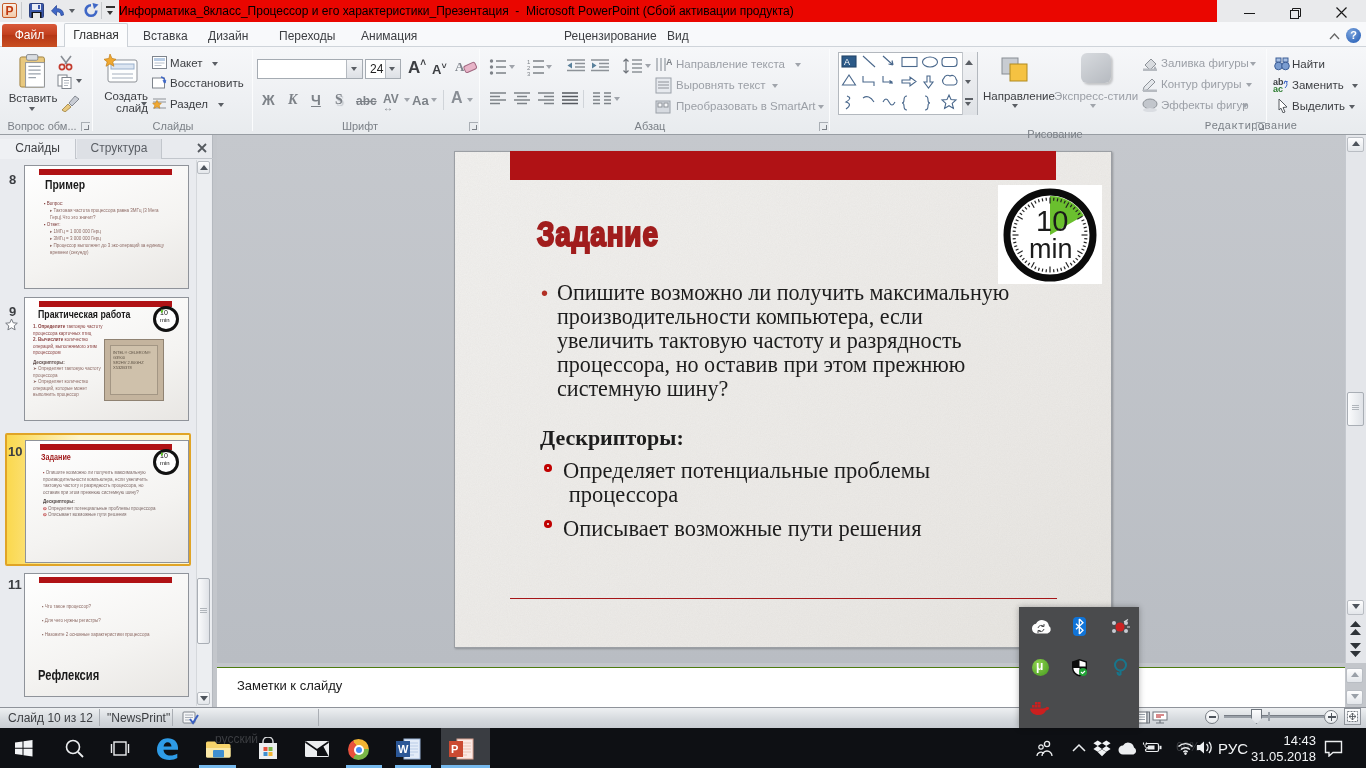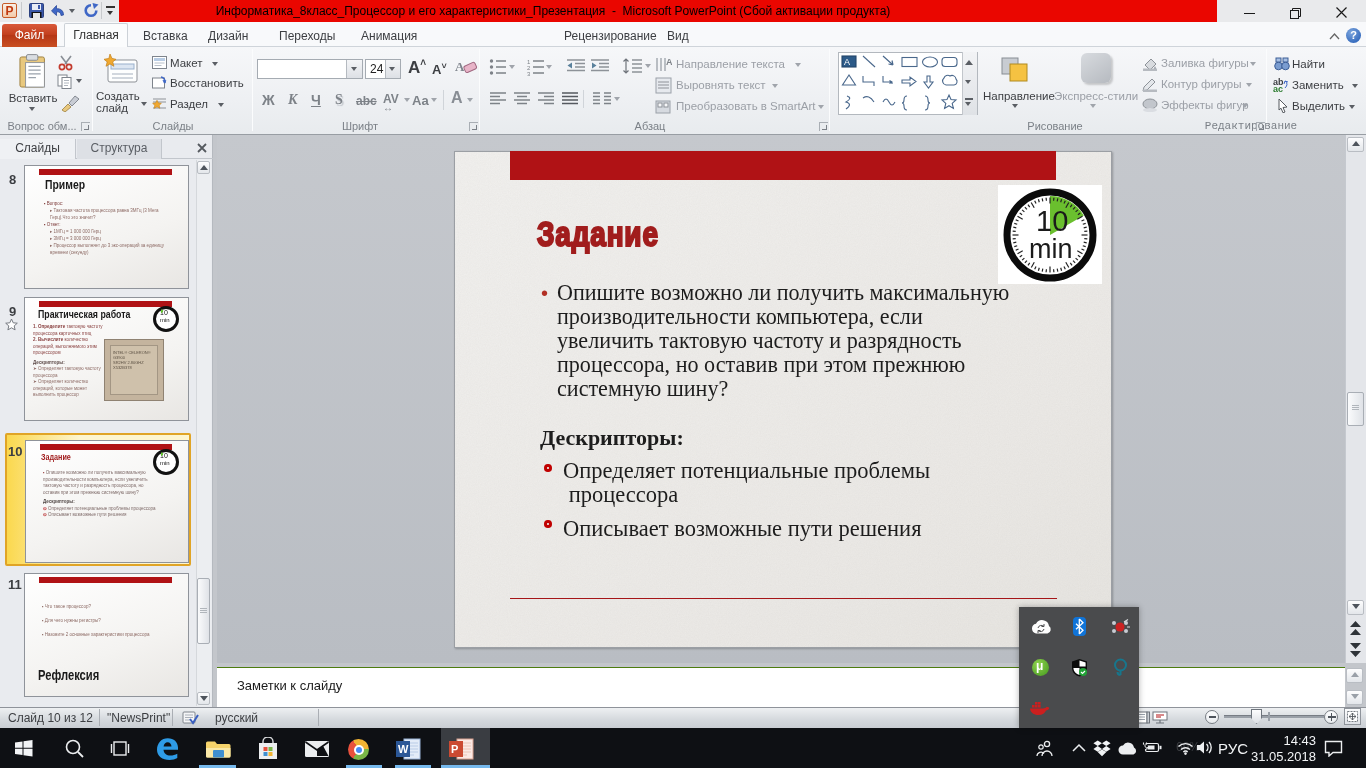--- a/index.html
+++ b/index.html
@@ -1,21 +1,21 @@
 <!DOCTYPE html>
 <html><head><meta charset="utf-8">
 <style>
 *{margin:0;padding:0;box-sizing:border-box;}
 html,body{width:1366px;height:768px;overflow:hidden;}
 body{font-family:"Liberation Sans",sans-serif;position:relative;background:#c3c6cb;}
 .abs{position:absolute;}
 
 #titlebar{left:0;top:0;width:1366px;height:22px;background:#e9eaec;}
 #titlered{left:119px;top:0;width:1098px;height:22px;background:#ea0600;}
-#titletext{left:119px;top:0;width:868px;height:22px;color:#000;font-size:12px;line-height:22px;text-align:center;}
+#titletext{left:119px;top:0;width:868px;height:22px;color:#000;font-size:12px;line-height:22px;text-align:left;}
 
 #tabrow{left:0;top:22px;width:1366px;height:25px;background:#f8f9fb;border-bottom:1px solid #cfd4da;}
 .tab{position:absolute;top:25px;height:22px;line-height:22px;font-size:12px;color:#3c3e42;}
 #tabfile{position:absolute;left:2px;top:24px;width:55px;height:23px;background:linear-gradient(#d9593a,#c3401e 45%,#b63716 50%,#c94f22);border-radius:3px 3px 0 0;color:#fff;font-size:12px;text-align:center;line-height:23px;}
 #tabsel{position:absolute;left:64px;top:23px;width:64px;height:24px;background:#fbfcfd;border:1px solid #ccd1d7;border-bottom:none;border-radius:2px 2px 0 0;color:#333;font-size:12px;text-align:center;line-height:22px;}
 
 #ribbon{left:0;top:47px;width:1366px;height:88px;background:linear-gradient(#f6f7f9,#eef0f3 60%,#e8ebee);border-bottom:1px solid #989da3;}
 .gdiv{position:absolute;top:2px;width:1px;height:82px;background:#d7dade;border-right:1px solid #fbfcfd;}
 .glabel{position:absolute;top:73px;height:14px;font-size:11px;color:#7b8087;text-align:center;}
 .gl{position:absolute;width:9px;height:9px;top:122px;border:1px solid #a9aeb4;border-right:none;border-bottom:none;}
@@ -102,21 +102,21 @@
 
 <div class="gdiv abs" style="left:92px;top:49px;"></div>
 <div class="gdiv abs" style="left:252px;top:49px;"></div>
 <div class="gdiv abs" style="left:479px;top:49px;"></div>
 <div class="gdiv abs" style="left:829px;top:49px;"></div>
 <div class="gdiv abs" style="left:1266px;top:49px;"></div>
 <div class="glabel abs" style="left:2px;top:120px;width:80px;">Вопрос обм...</div>
 <div class="glabel abs" style="left:113px;top:120px;width:120px;">Слайды</div>
 <div class="glabel abs" style="left:300px;top:120px;width:120px;">Шрифт</div>
 <div class="glabel abs" style="left:590px;top:120px;width:120px;">Абзац</div>
-<div class="glabel abs" style="left:995px;top:120px;width:120px;text-align:center;">Рисование</div>
+<div class="glabel abs" style="left:995px;top:128px;width:120px;text-align:center;">Рисование</div>
 <div class="glabel abs" style="left:1195px;top:120px;width:112px;font-family:Liberation Mono, monospace;">Редактирование</div>
 <div class="gl abs" style="left:81px;"></div>
 <div class="gl abs" style="left:469px;"></div>
 <div class="gl abs" style="left:819px;"></div>
 <div class="gl abs" style="left:1256px;"></div>
 
 <svg class="abs" style="left:19px;top:53px;" width="32" height="38" viewBox="0 0 34 38">
     <rect x="1" y="3" width="26" height="32" rx="2" fill="#e8c87e" stroke="#9c7f3e"></rect>
     <rect x="8" y="0.5" width="12" height="6" rx="1.5" fill="#d9dde2" stroke="#85898f"></rect>
     <rect x="7" y="9" width="20" height="26" fill="#fff" stroke="#8d9197"></rect>
@@ -139,21 +139,21 @@
     <path d="M2 15 L8 9 L11 12 L5 17 Z" fill="#e8c87e" stroke="#9c7f3e" stroke-width="0.8"></path>
     <path d="M9 8 L15 1 L19 4 L12 11 Z" fill="#c8ccd4" stroke="#6e747c" stroke-width="0.8"></path>
   </svg>
 
 <svg class="abs" style="left:104px;top:54px;" width="34" height="32" viewBox="0 0 34 32">
     <rect x="4" y="6" width="29" height="22" rx="2" fill="#fdfefe" stroke="#8d9197"></rect>
     <rect x="7" y="10" width="23" height="5" fill="#dce6f2" stroke="#9ab0cc"></rect>
     <path d="M8 20 h21 M8 24 h21" stroke="#c2cad4" stroke-width="1.5"></path>
     <path d="M7 0 l2 4.4 L13 5.3 l-3.3 2.6 1.2 4.4 L7 9.9 3 12.3 4.2 7.9 1 5.3 l4.9-.9Z" fill="#f0a830" stroke="#c27f1a" stroke-width="0.7" transform="translate(-1,0)"></path>
   </svg>
-<div class="rtext abs" style="left:96px;top:90px;width:52px;text-align:left;">Создать<br>слайд</div>
+<div class="rtext abs" style="left:96px;top:90px;width:52px;text-align:right;">Создать<br>слайд</div>
 <div class="dd abs" style="left:141px;top:102px;"></div>
 <svg class="abs" style="left:152px;top:56px;" width="15" height="13">
     <rect x="0.5" y="0.5" width="14" height="12" fill="#fff" stroke="#7e848c"></rect>
     <rect x="2" y="2" width="11" height="3" fill="#b8cce4"></rect>
     <path d="M2.5 7 h10 M2.5 9.5 h7" stroke="#b8c0ca" stroke-width="1"></path>
   </svg>
 <div class="rtext abs" style="left:170px;top:57px;">Макет</div>
 <div class="dd abs" style="left:212px;top:62px;"></div>
 <svg class="abs" style="left:152px;top:76px;" width="15" height="14">
     <rect x="0.5" y="2" width="12" height="10" fill="#fff" stroke="#7e848c"></rect>
@@ -524,21 +524,21 @@
 
 <div class="abs" style="left:8px;top:711px;font-size:12px;color:#3c3e42;">Слайд 10 из 12</div>
 <div class="abs" style="left:99px;top:709px;width:1px;height:17px;background:#aaaeb4;"></div>
 <div class="abs" style="left:107px;top:711px;font-size:12px;color:#3c3e42;">"NewsPrint"</div>
 <div class="abs" style="left:172px;top:709px;width:1px;height:17px;background:#aaaeb4;"></div>
 <svg class="abs" style="left:182px;top:710px;" width="18" height="16">
     <rect x="1" y="2" width="12" height="11" rx="1" fill="#f4f5f7" stroke="#7e848c"></rect>
     <path d="M3 5 h8 M3 7.5 h8 M3 10 h5" stroke="#aab0b8" stroke-width="1"></path>
     <path d="M8 9 l3 4 5-8" stroke="#3a5fc0" stroke-width="2" fill="none"></path>
   </svg>
-<div class="abs" style="left:215px;top:711px;font-size:12px;color:#3c3e42;">русский</div>
+<div class="abs" style="left:215px;top:732px;font-size:12px;color:#3c3e42;">русский</div>
 <div class="abs" style="left:318px;top:709px;width:1px;height:17px;background:#aaaeb4;"></div>
 <svg class="abs" style="left:1136px;top:710px;" width="15" height="15">
     <rect x="1" y="2" width="10" height="11" fill="#fff" stroke="#6e747c"></rect>
     <path d="M3 4.5 h6 M3 7 h6 M3 9.5 h6" stroke="#9aa2ac" stroke-width="1"></path>
     <rect x="11" y="2" width="2.5" height="11" fill="#c8ccd2" stroke="#6e747c"></rect>
   </svg>
 <svg class="abs" style="left:1152px;top:710px;" width="17" height="15">
     <rect x="1" y="2" width="14" height="8" fill="#fff" stroke="#6e747c"></rect>
     <path d="M4 5 h8 M4 7 h5" stroke="#b01215" stroke-width="1"></path>
     <path d="M8 10 v3 M4 13 h8" stroke="#6e747c" stroke-width="1.2"></path>

